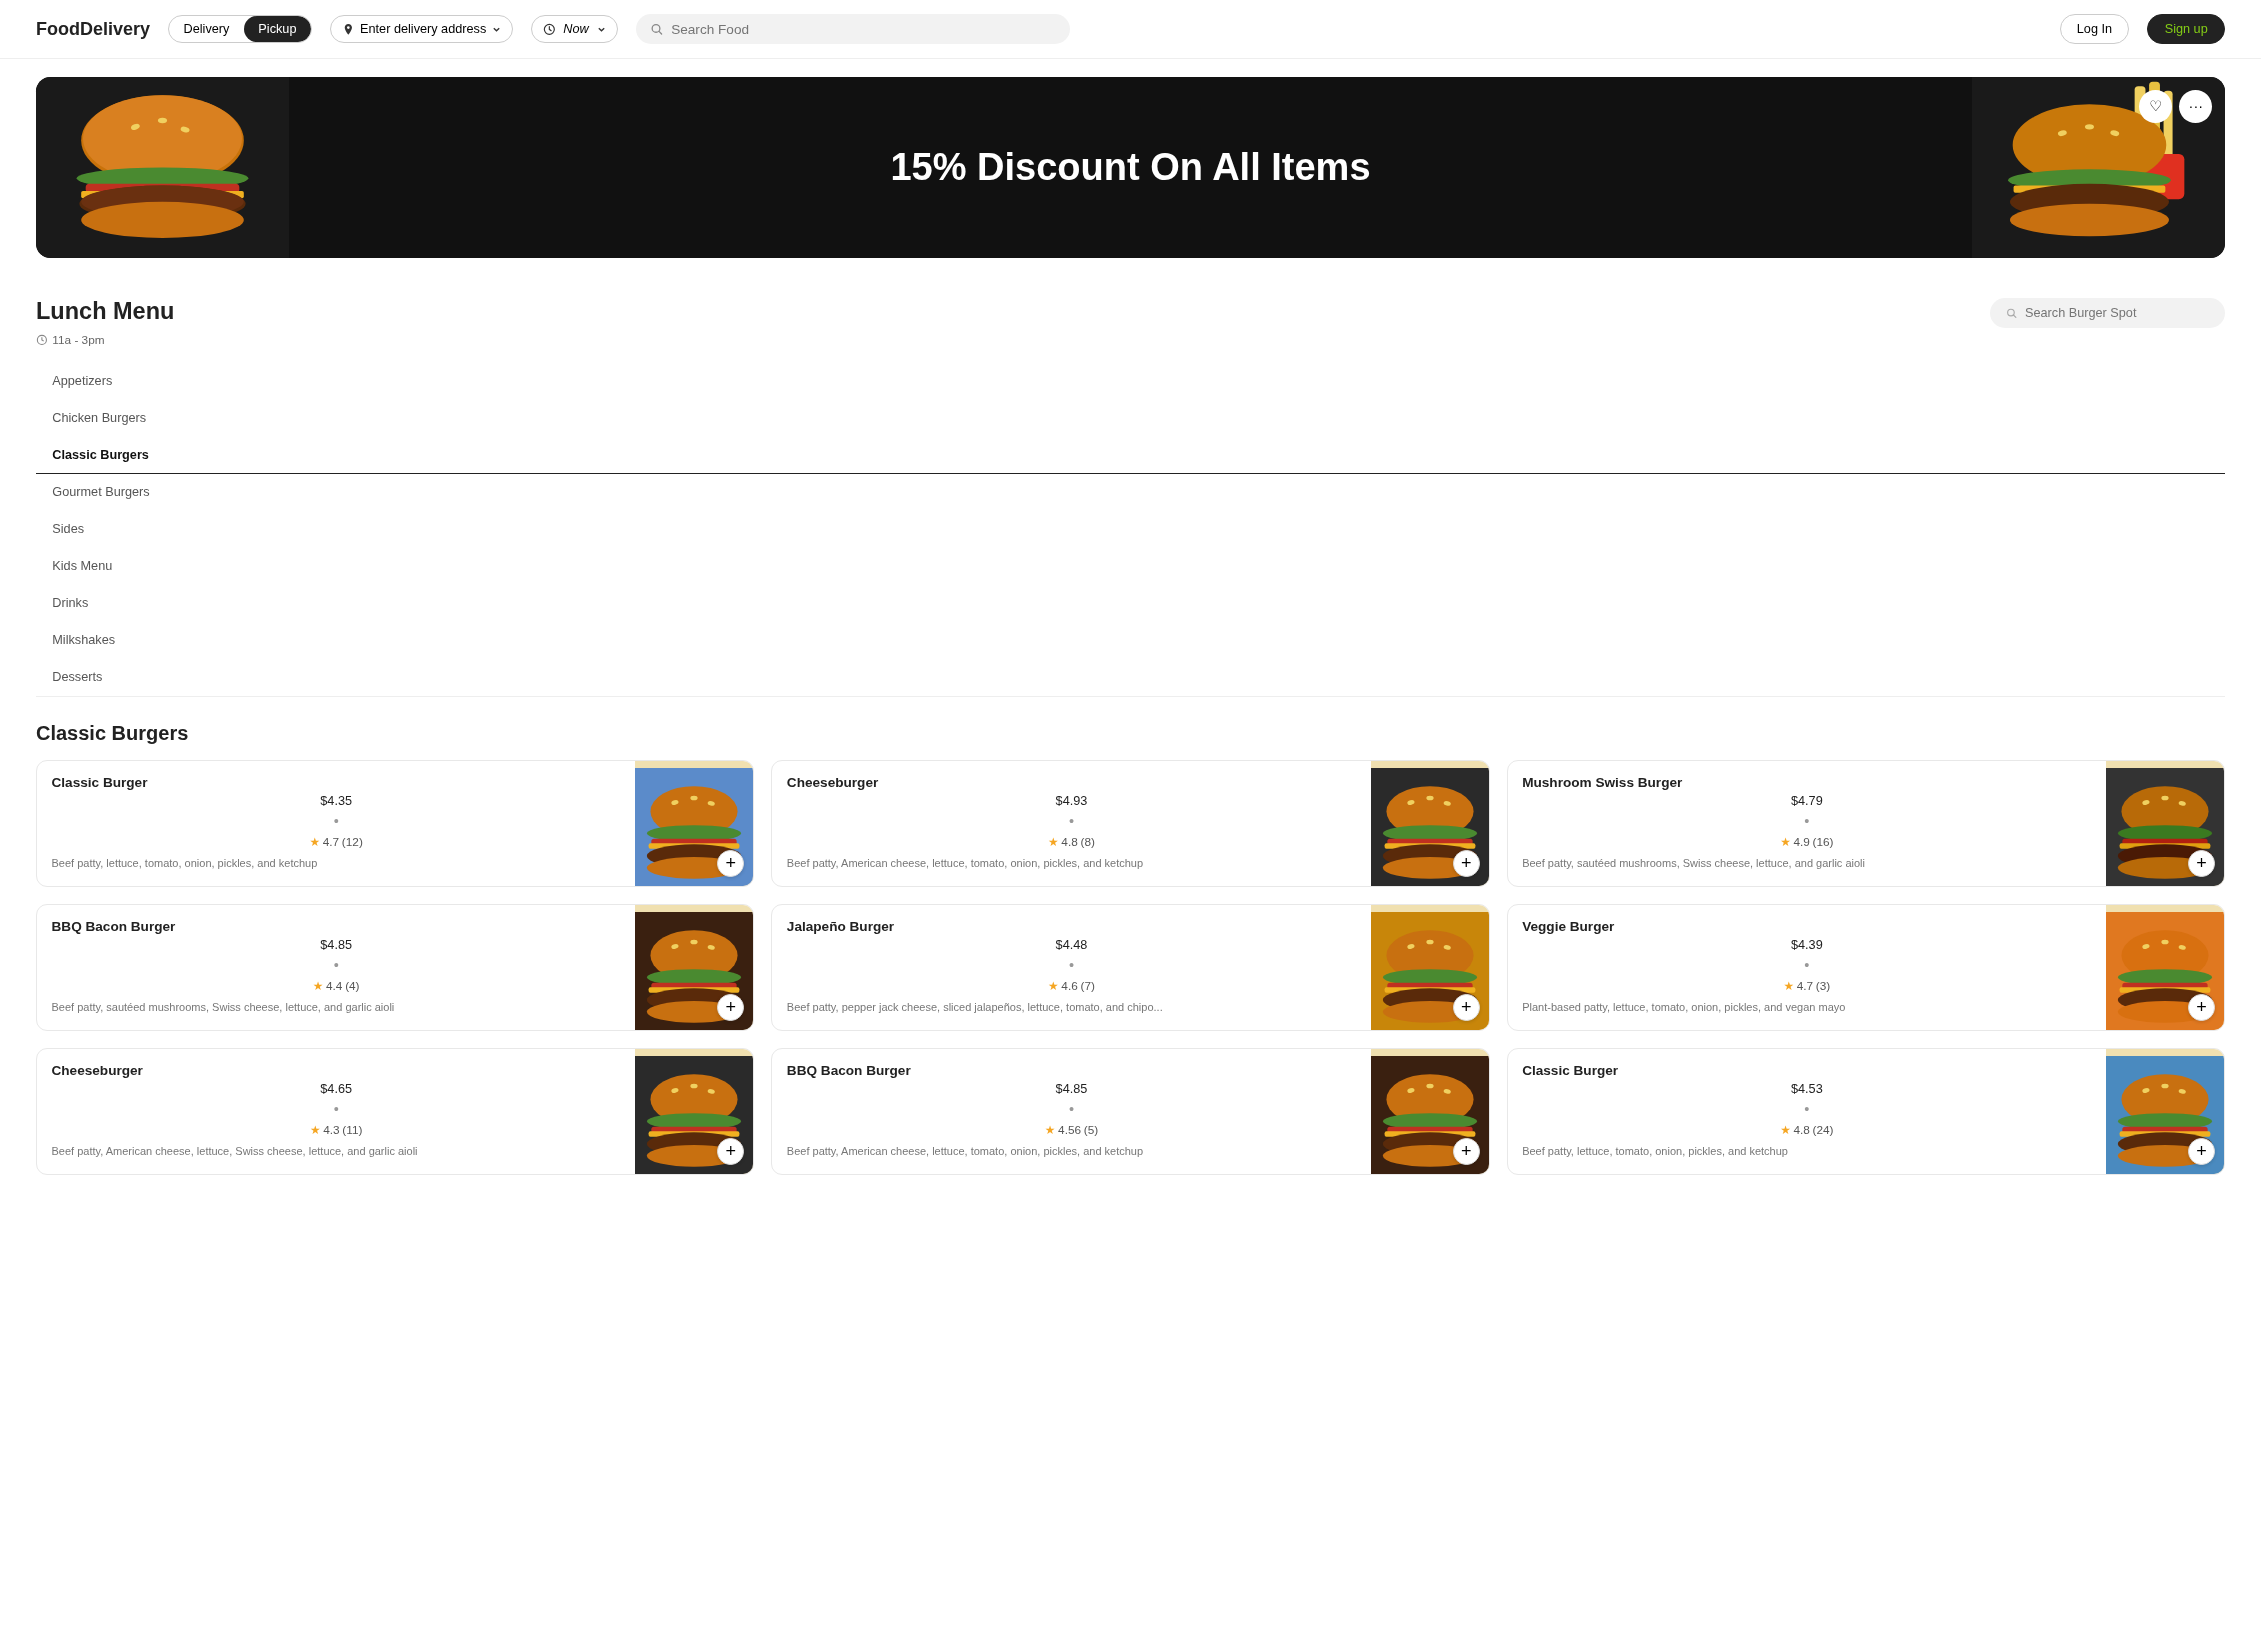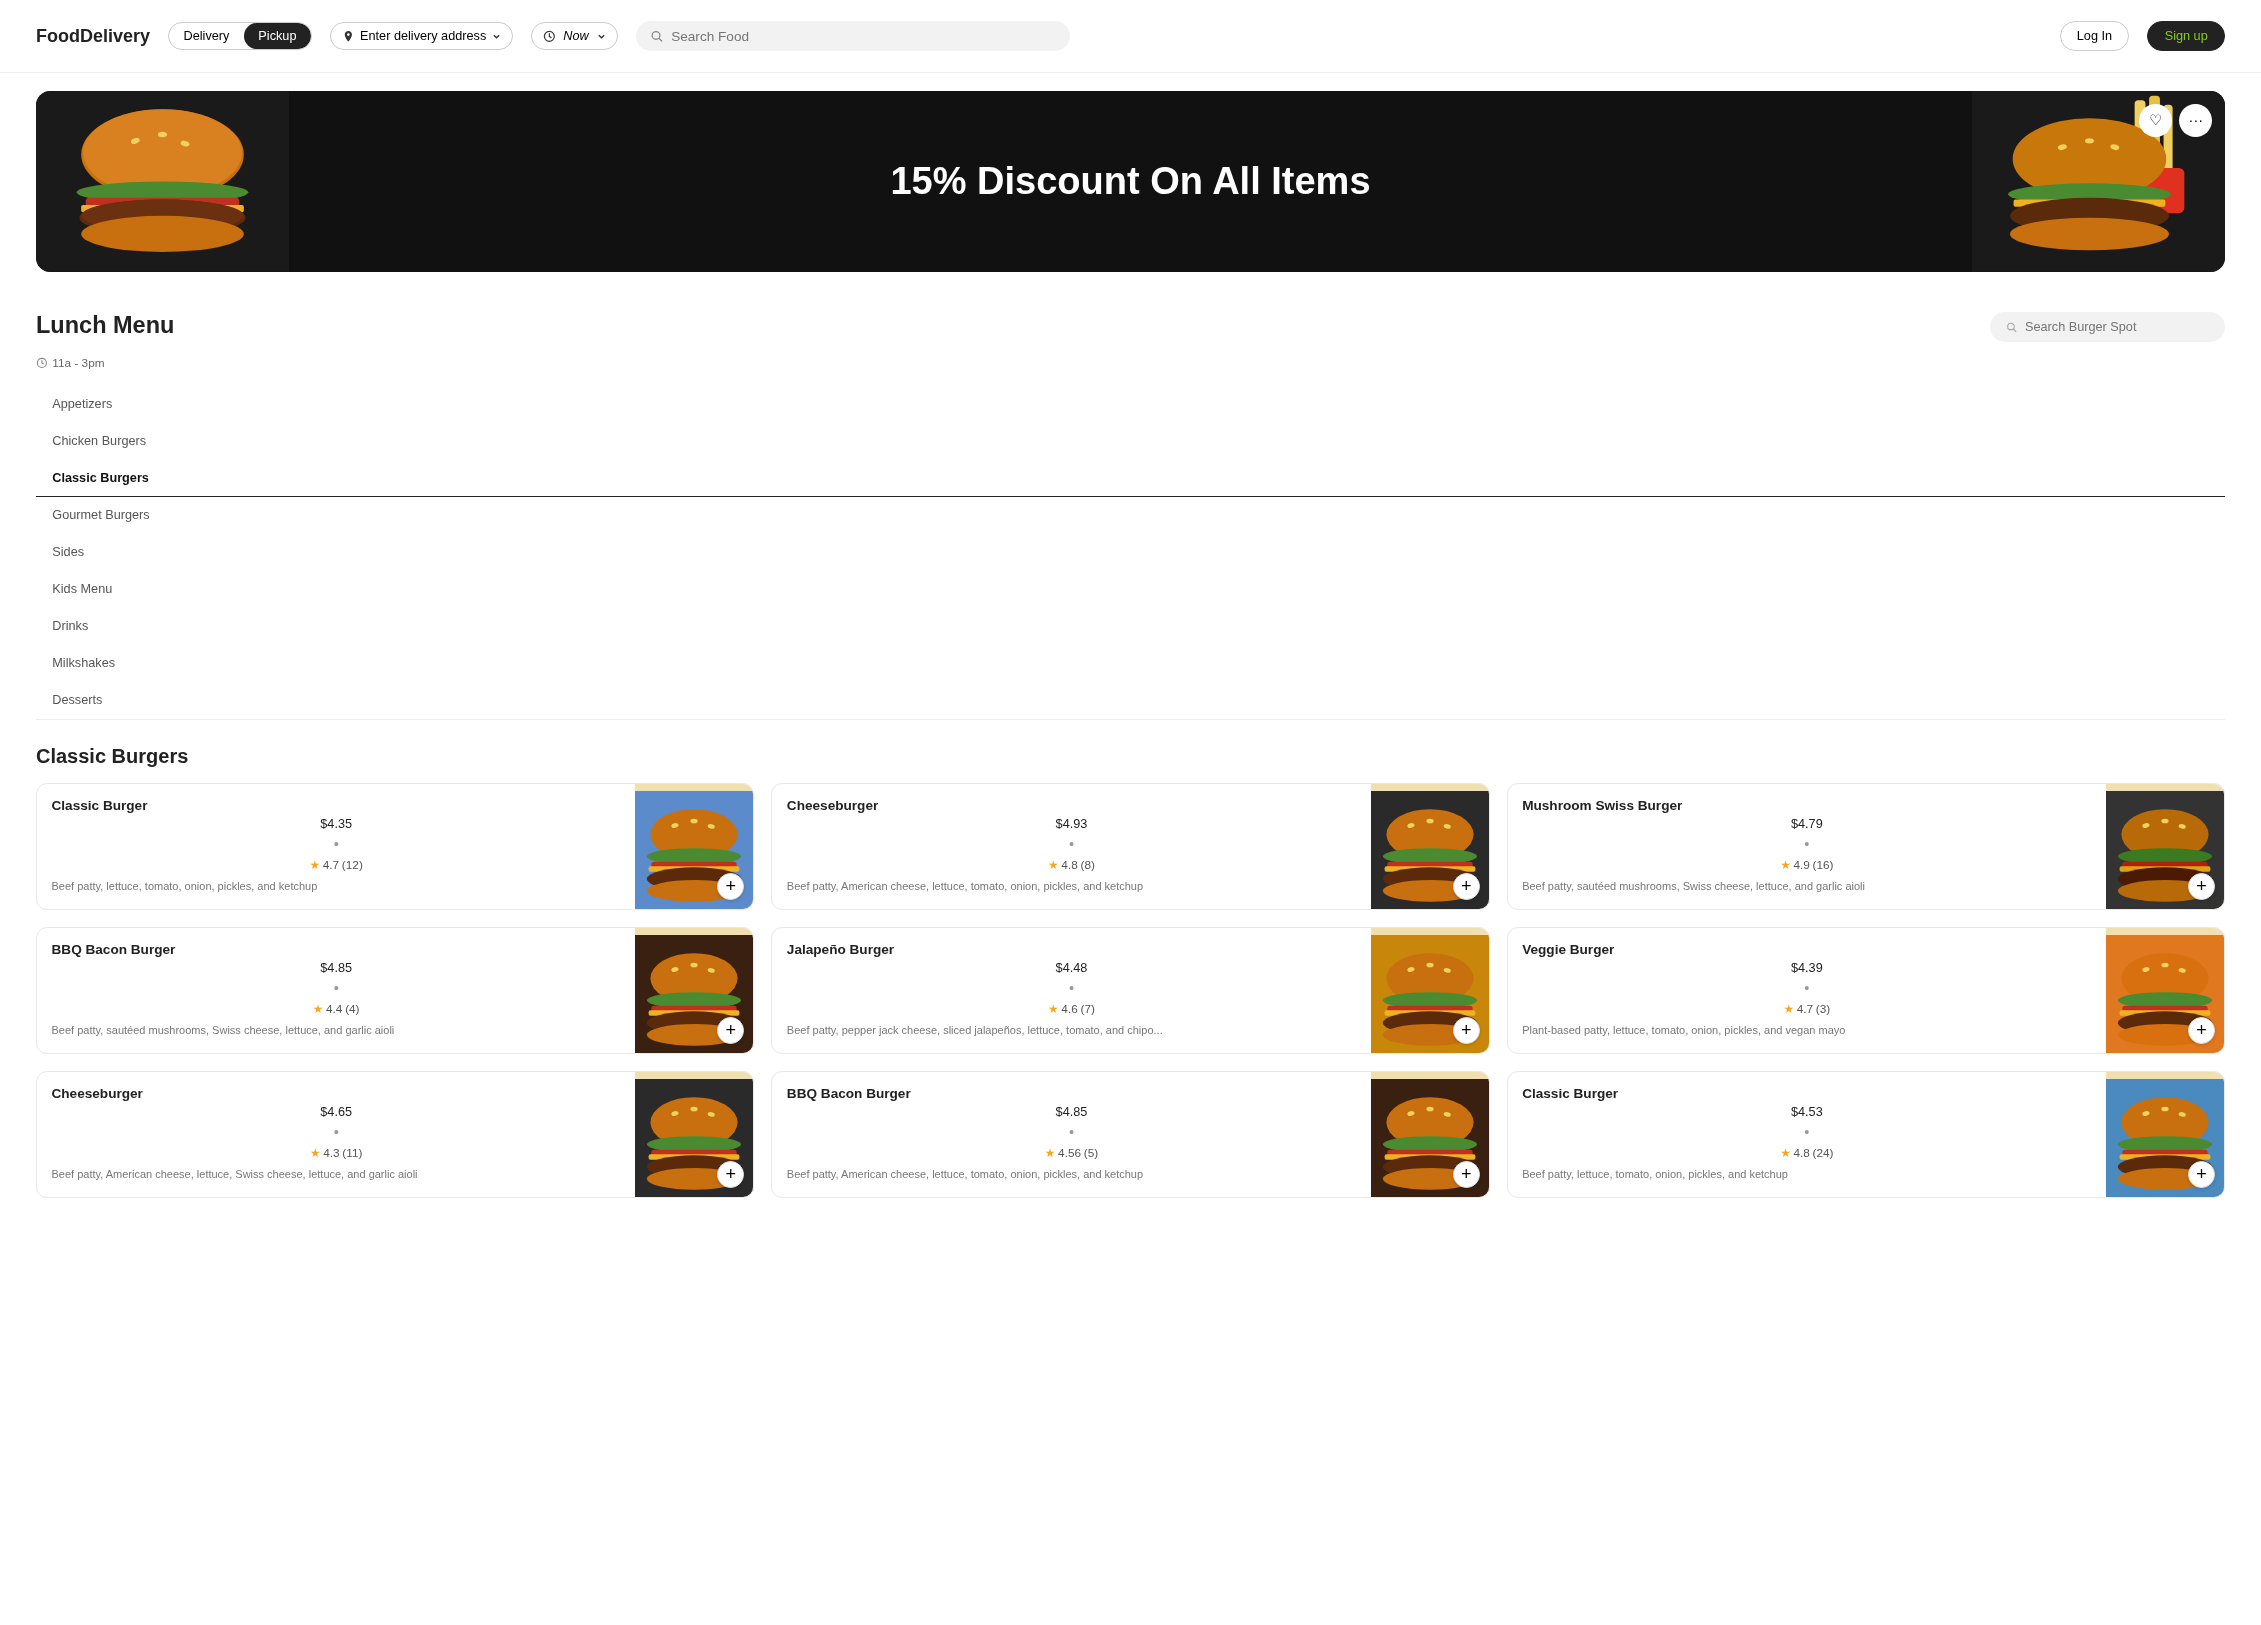--- a/index.html
+++ b/index.html
@@ -1,20 +1,20 @@
 <!DOCTYPE html>
 <html style="font-size:14.5px"><head>
   <meta charset="utf-8">
   <style>
     * { box-sizing: border-box; margin: 0; padding: 0; }
     body { font-family: -apple-system, BlinkMacSystemFont, 'Segoe UI', sans-serif; background: #fff; color: #222; }
 
     
     .header {
-      display: flex; align-items: center; padding: 0 36px; height: 73px;
+      display: flex; align-items: center; padding: 0 36px; height: 59px;
       border-bottom: 0.9px solid #eee; gap: 18px;
     }
     .logo { font-weight: 800; font-size: 18px; white-space: nowrap; }
     .delivery-toggle {
       display: flex; border: 0.9px solid #ccc; border-radius: 18px; overflow: hidden;
     }
     .toggle-btn {
       padding: 6.3px 14.5px; font-size: 12.7px; font-weight: 500; cursor: pointer;
       border: none; background: transparent;
     }
@@ -68,21 +68,21 @@
 
     
     .main { padding: 0 36px; }
 
     
     .menu-header {
       display: flex; align-items: flex-start; justify-content: space-between;
       padding: 22px 0 0 0;
     }
     .menu-title { font-size: 23.5px; font-weight: 700; }
-    .menu-time { display: flex; align-items: center; gap: 4.5px; font-size: 11.8px; color: #666; margin-top: 17px; }
+    .menu-time { display: flex; align-items: center; gap: 4.5px; font-size: 11.8px; color: #666; margin-top: 8px; }
     .menu-search {
       display: flex; align-items: center; gap: 7.2px;
       background: #f2f2f2; border-radius: 22px; padding: 8.1px 16.3px; min-width: 235px;
     }
     .menu-search input { border: none; background: transparent; outline: none; font-size: 12.7px; width: 100%; }
 
     
     .category-tabs {
       display: flex; gap: 0; border-bottom: 0.9px solid #eee; margin-top: 16.3px; flex-direction: column;
     }

